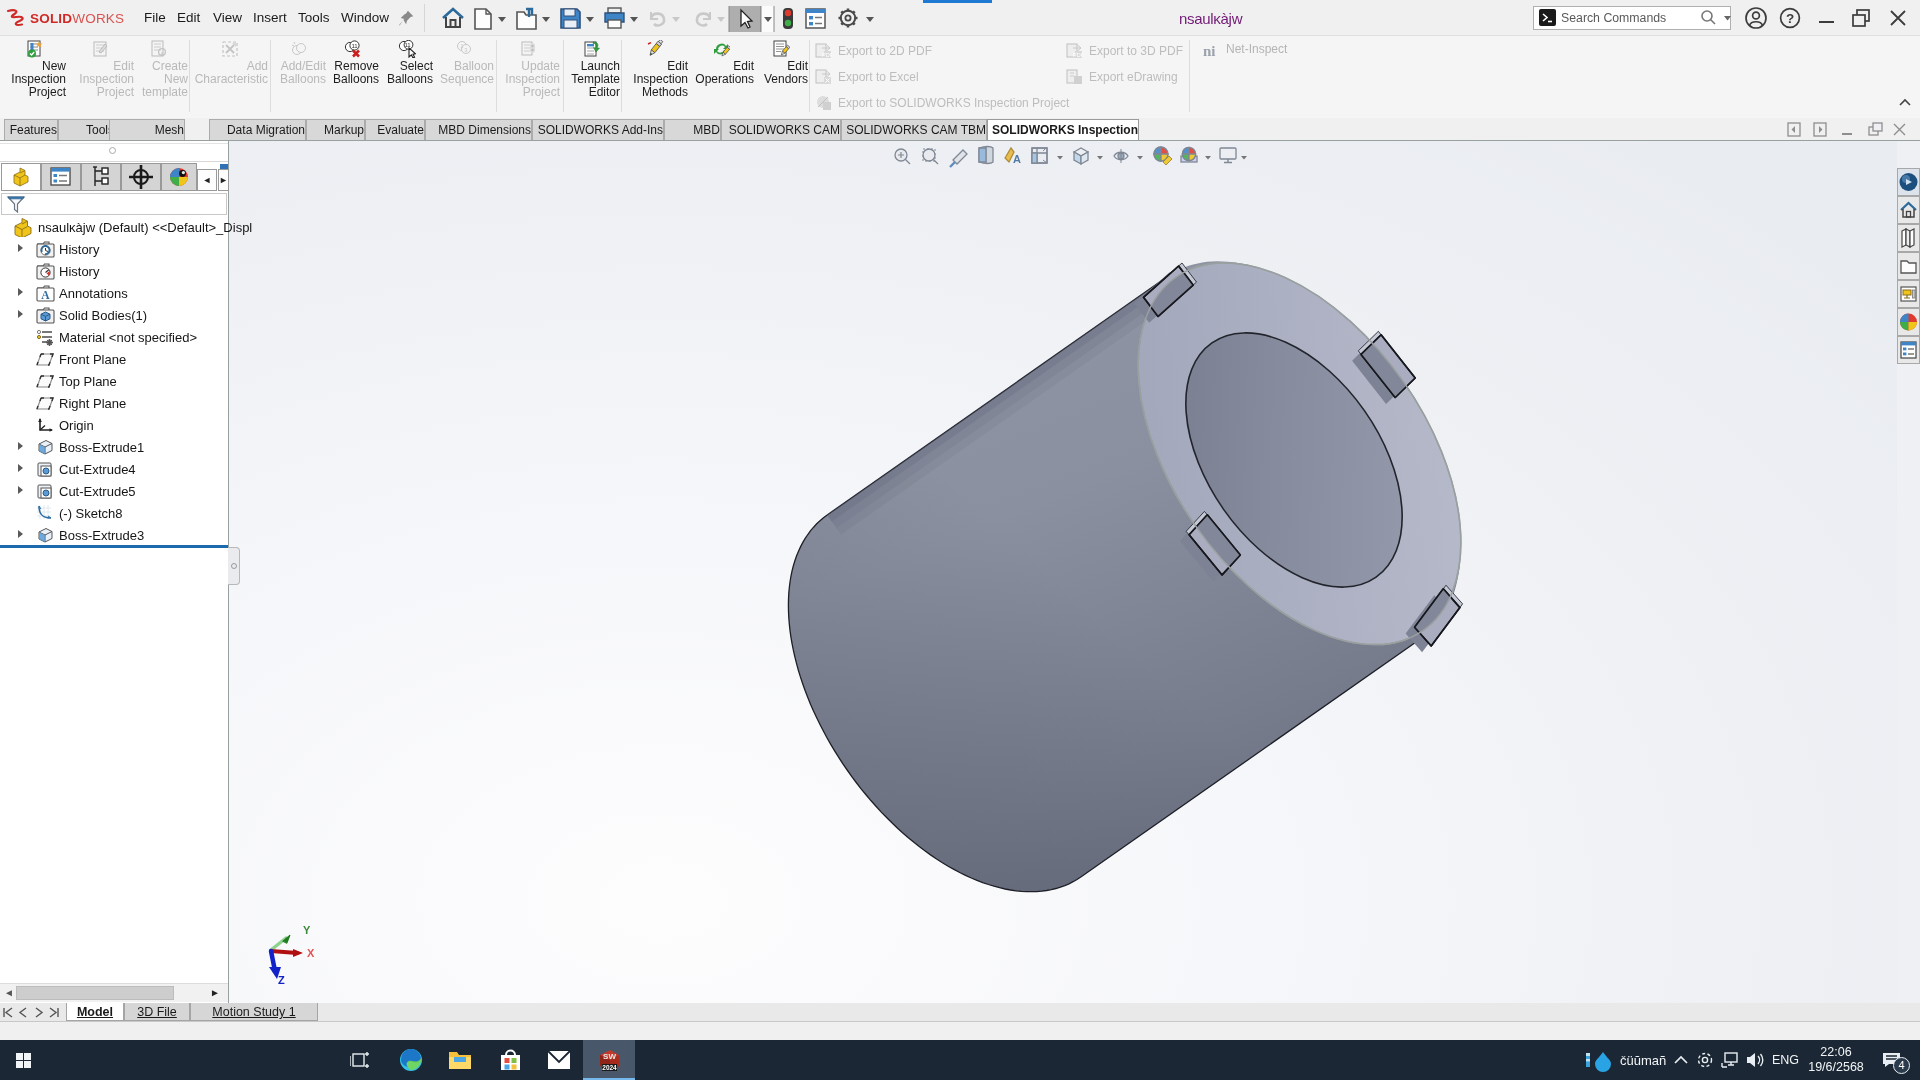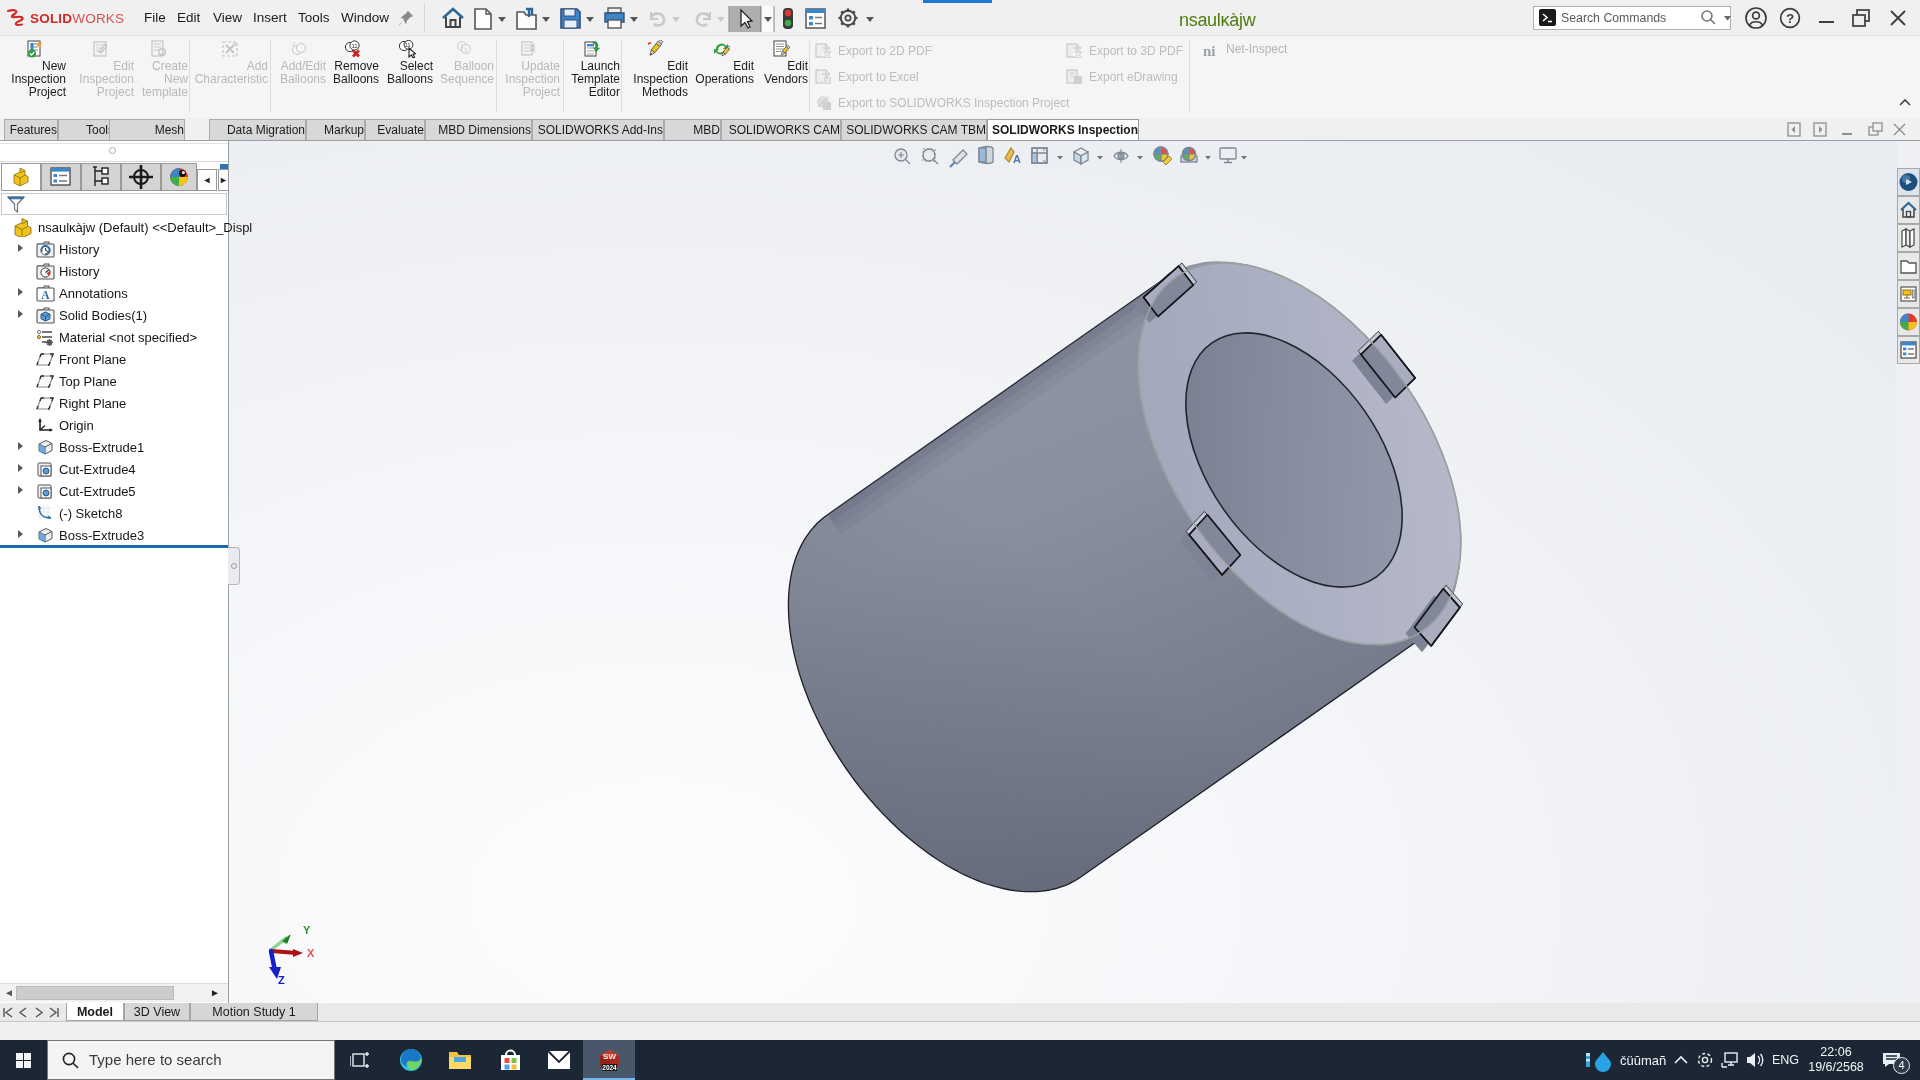--- a/index.html
+++ b/index.html
@@ -30,21 +30,21 @@
 #ftree{position:absolute;left:0;top:72px;width:228px;font-size:13px;color:#161616;}
 .trow{position:absolute;left:9px;height:22px;width:228px;}
 .trow .tx{position:absolute;left:50px;top:3px;white-space:nowrap;}
 .trow .ar{position:absolute;left:9px;top:5px;width:0;height:0;border-left:5px solid #5a5a5a;border-top:4px solid transparent;border-bottom:4px solid transparent;}
 .trow svg{position:absolute;left:27px;top:1px;}
 
 #rpane{position:absolute;right:0;top:0;width:23px;height:863px;background:#eef0f3;}
 .rtab{position:absolute;left:0;width:23px;height:28px;background:#e8e8e8;border:1px solid #a8a8a8;}
 
 #mtabs{position:absolute;left:0;top:1003px;width:1920px;height:19px;background:#e9e9e9;border-bottom:1px solid #c8c8c8;}
-.mtab{position:absolute;top:0;height:18px;font-size:12.5px;text-align:center;line-height:18px;color:#1a1a1a;background:#d6d6d6;border:1px solid #a5a5a5;border-top:none;}
+.mtab{position:absolute;top:0;height:18px;font-size:12.5px;text-align:center;line-height:18px;color:#1a1a1a;background:#d6d6d6;border:1px solid #a5a5a5;border-top:none;text-decoration:underline;}
 .mtab.act{background:#fff;font-weight:bold;}
 
 #sbar{position:absolute;left:0;top:1022px;width:1920px;height:18px;background:#f0f0f0;border-top:1px solid #d8d8d8;font-size:13px;color:#2d2d2d;}
 
 #taskbar{position:absolute;left:0;top:1040px;width:1920px;height:40px;background:#1b2734;color:#e9eef2;}
 </style></head>
 <body>
 <div id="root">
 
 <div id="titlebar">
@@ -151,21 +151,21 @@
           <circle cx="10" cy="10" r="2.6" fill="none" stroke="#4a4a4a" stroke-width="1.8"></circle>
           <g stroke="#4a4a4a" stroke-width="2.6">
             <path d="M10 0.5 V3.5 M10 16.5 V19.5 M0.5 10 H3.5 M16.5 10 H19.5 M3.3 3.3 L5.4 5.4 M14.6 14.6 L16.7 16.7 M16.7 3.3 L14.6 5.4 M5.4 14.6 L3.3 16.7"></path>
           </g>
         </g>
     <g transform="translate(428,11)">
           <path d="M0 0 H8 L4 5 Z" fill="#555"></path>
         </g>
   </svg>
 
-  <div class="abs" style="left:1179px;top:10px;font-size:18px;color:#4d7c0f;letter-spacing:-0.3px">nsaulĸàjw</div>
+  <div class="abs" style="left:1179px;top:10px;font-size:15px;color:#701a75;letter-spacing:-0.3px">nsaulĸàjw</div>
 
   <div class="abs" style="left:1533px;top:6px;width:198px;height:24px;background:#fff;border:1px solid #b0b0b0;"></div>
   <div class="abs" style="left:1539px;top:9px;width:17px;height:17px;background:#1a1a1a;border-radius:2px;"></div>
   <svg class="abs" style="left:1539px;top:9px" width="17" height="17" viewBox="0 0 17 17">
         <path d="M4 5 L8 8.5 L4 12" stroke="#fff" stroke-width="1.6" fill="none"></path>
         <path d="M9 12.5 H13" stroke="#fff" stroke-width="1.6"></path>
       </svg>
   <div class="abs" style="left:1561px;top:11px;font-size:12.3px;color:#5a5a5a;">Search Commands</div>
   <svg class="abs" style="left:1700px;top:9px" width="34" height="18" viewBox="0 0 34 18">
         <circle cx="7" cy="7" r="5" fill="none" stroke="#777" stroke-width="1.6"></circle>
@@ -800,41 +800,34 @@
 <div id="mtabs">
   <svg class="abs" style="left:2px;top:3px" width="62" height="13" viewBox="0 0 62 13">
         <g stroke="#555" stroke-width="1.4" fill="none">
           <path d="M2 2 V11 M10 2 L4 6.5 L10 11"></path>
           <path d="M24 2 L18 6.5 L24 11"></path>
           <path d="M34 2 L40 6.5 L34 11"></path>
           <path d="M48 2 L54 6.5 L48 11 M56 2 V11"></path>
         </g>
       </svg>
   <div class="mtab act" style="left:66px;width:58px">Model</div>
-  <div class="mtab" style="left:124px;width:66px">3D View</div>
+  <div class="mtab" style="left:124px;width:66px">3D File</div>
   <div class="mtab" style="left:190px;width:128px">Motion Study 1</div>
 </div>
 
 
 <div id="taskbar">
   <svg class="abs" style="left:16px;top:13px" width="15" height="15" viewBox="0 0 15 15">
         <g fill="#f2f5f7">
           <rect x="0" y="0" width="7" height="7"></rect>
           <rect x="8" y="0" width="7" height="7"></rect>
           <rect x="0" y="8" width="7" height="7"></rect>
           <rect x="8" y="8" width="7" height="7"></rect>
         </g>
       </svg>
-  <div class="abs" style="left:47px;top:0;width:288px;height:40px;background:#f4f4f4;border:1px solid #777;">
-    <svg class="abs" style="left:13px;top:10px" width="19" height="19" viewBox="0 0 19 19">
-          <circle cx="8" cy="8" r="5.6" fill="none" stroke="#222" stroke-width="1.6"></circle>
-          <path d="M12.2 12.2 L17 17" stroke="#222" stroke-width="1.6"></path>
-        </svg>
-    <div class="abs" style="left:41px;top:10px;font-size:15px;color:#3a3a3a">Type here to search</div>
-  </div>
 
   <svg class="abs" style="left:350px;top:12px" width="20" height="17" viewBox="0 0 20 17">
         <g fill="none" stroke="#e9eef2" stroke-width="1.4">
           <rect x="3" y="2" width="11" height="12"></rect>
           <path d="M0 4 V14 M17 0 V4 M17 12 V16 M15 2 H19 M15 14 H19"></path>
         </g>
       </svg>
 
   <svg class="abs" style="left:399px;top:8px" width="24" height="24" viewBox="0 0 24 24">
         <circle cx="12" cy="12" r="11" fill="#35c1e8"></circle>

